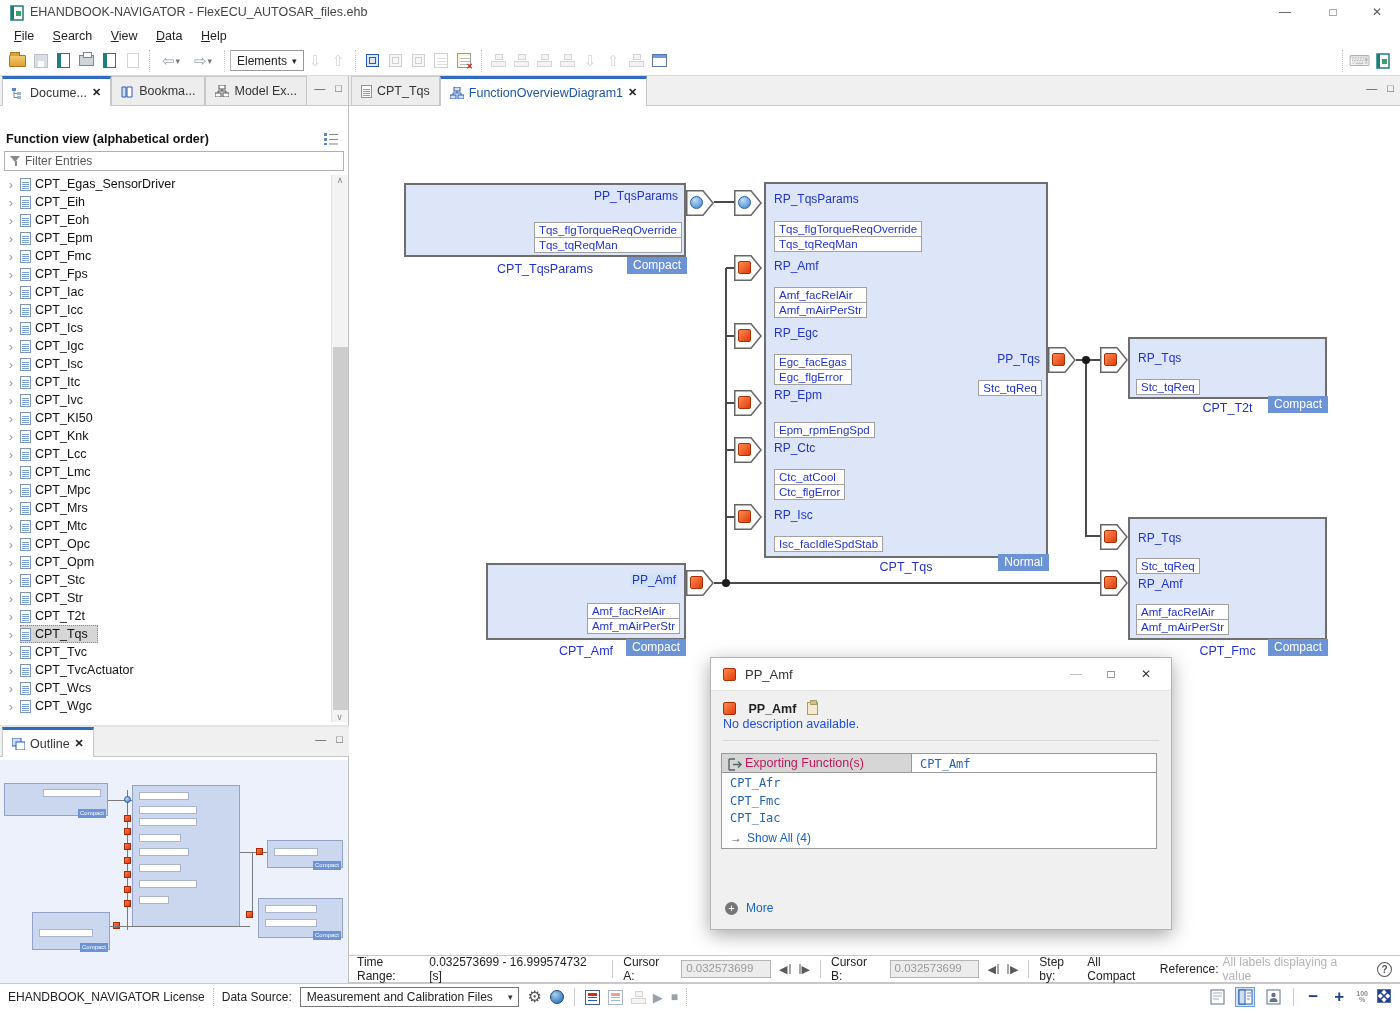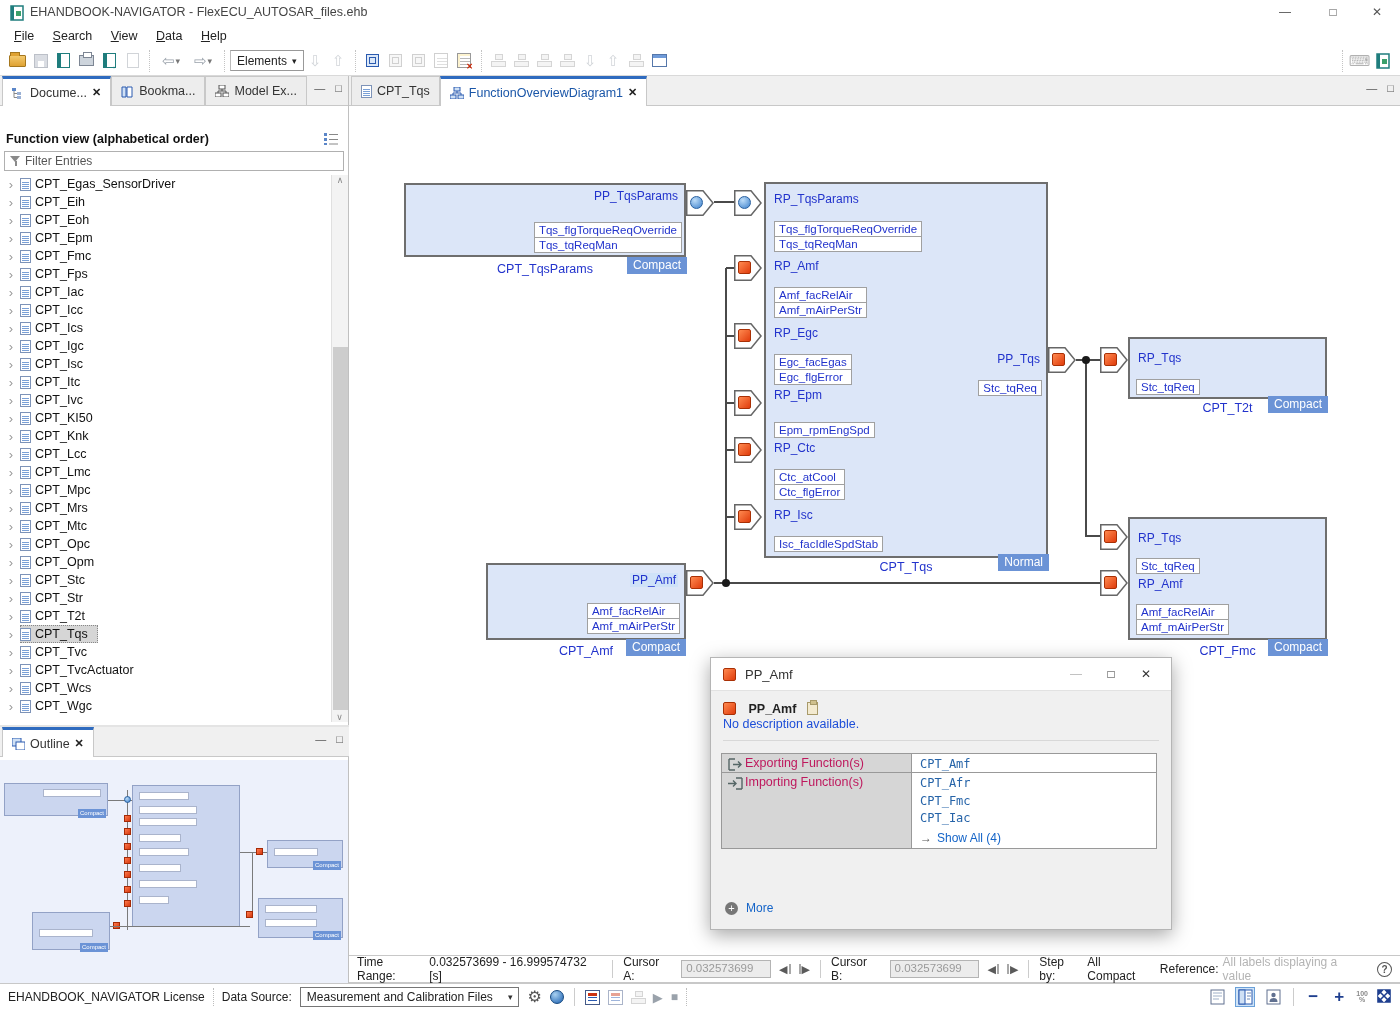--- a/index.html
+++ b/index.html
@@ -719,27 +719,20 @@
             <path d="M1,1 h6 M1,1 v11 M1,12 h6" fill="none" stroke="#566" stroke-width="1.4"></path>
             <path d="M5,6.5 h8 M10,3.5 l3,3 l-3,3" fill="none" stroke="#566" stroke-width="1.4"></path>
           </svg>
         <span>Exporting Function(s)</span>
       </div>
       <div class="pvals">
         <div class="mono">CPT_Amf</div>
       </div>
     </div>
     <div class="prow" style="height:75px">
-      <div class="plabel">
-        <svg width="15" height="13" style="margin-top:2px">
-            <path d="M14,1 h-6 M14,1 v11 M14,12 h-6" fill="none" stroke="#566" stroke-width="1.4"></path>
-            <path d="M0,6.5 h8 M5,3.5 l3,3 l-3,3" fill="none" stroke="#566" stroke-width="1.4"></path>
-          </svg>
-        <span>Importing Function(s)</span>
-      </div>
       <div class="pvals">
         <div class="mono">CPT_Afr</div>
         <div class="mono">CPT_Fmc</div>
         <div class="mono">CPT_Iac</div>
         <div><span class="arrow-ico">→</span><span class="plink">Show All (4)</span></div>
       </div>
     </div>
   </div>
   <div id="pop-more">
     <span class="plus-ico">+</span>

